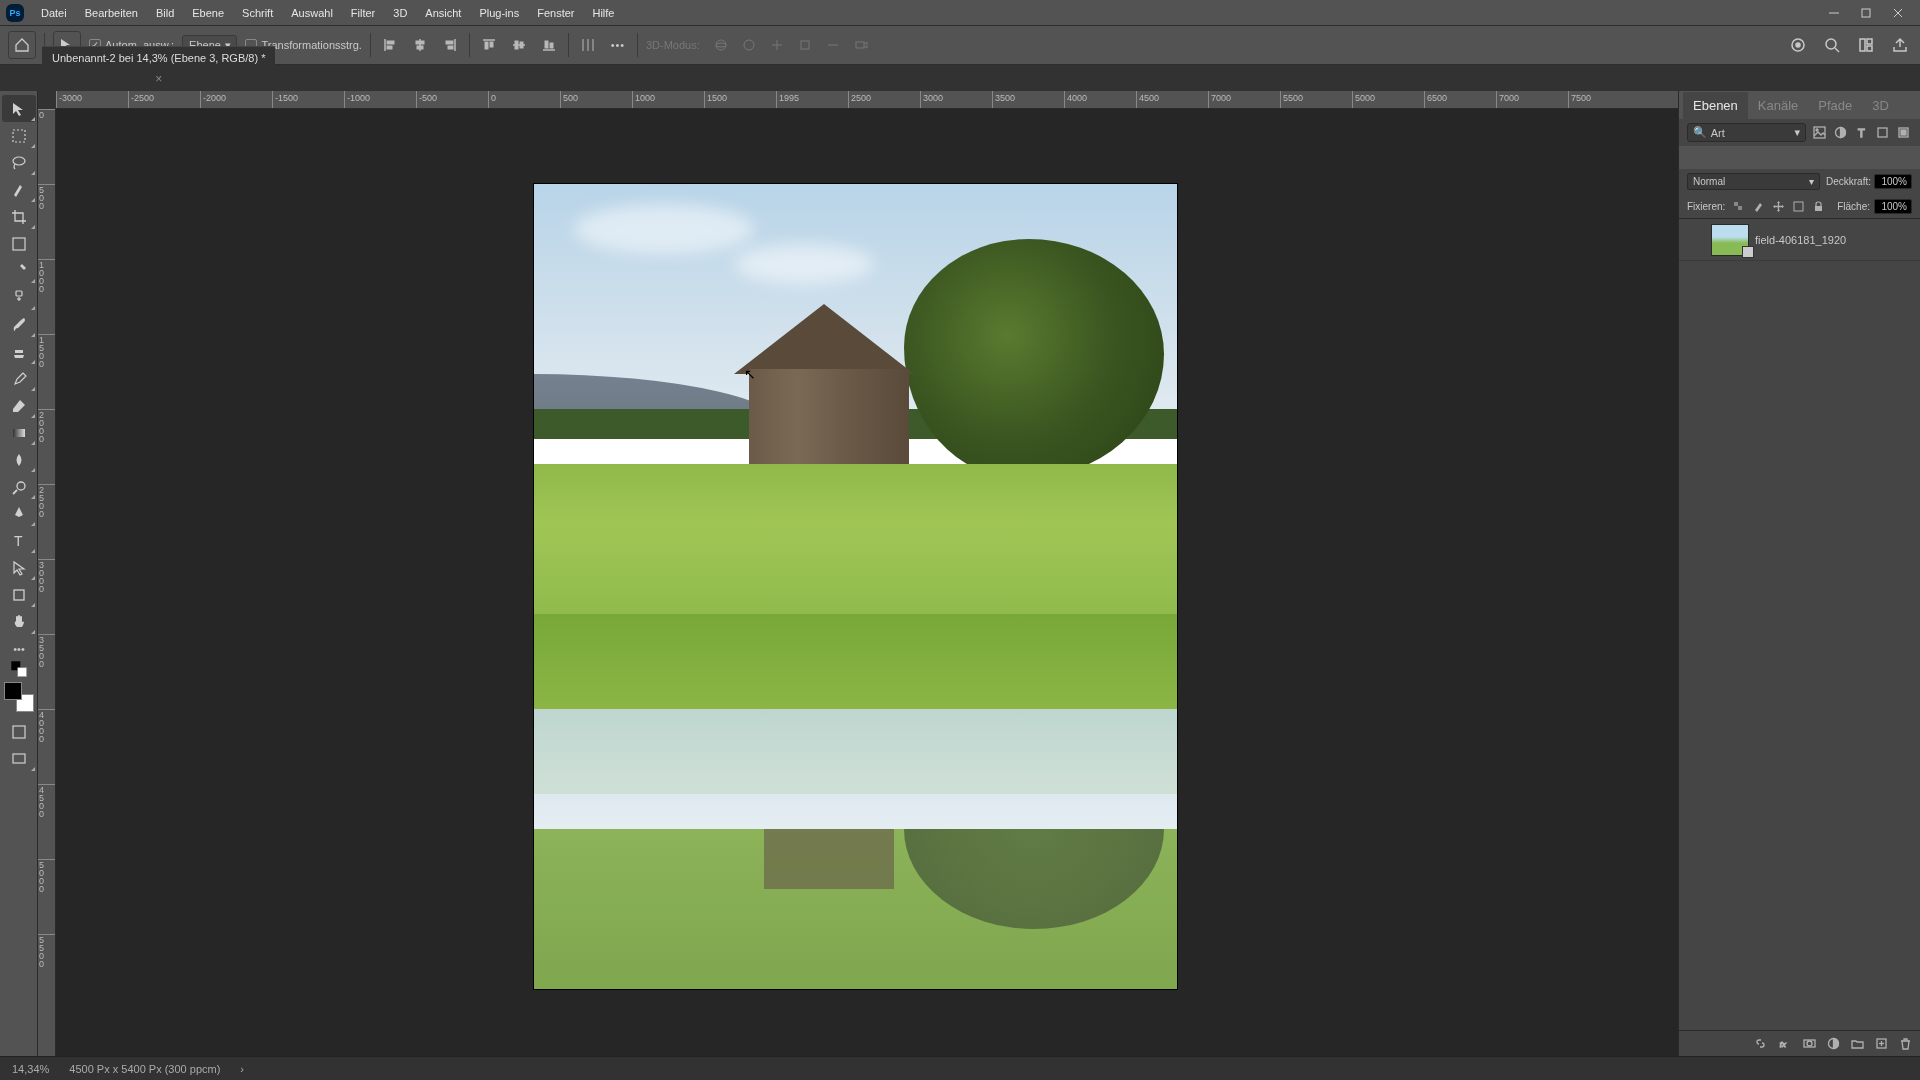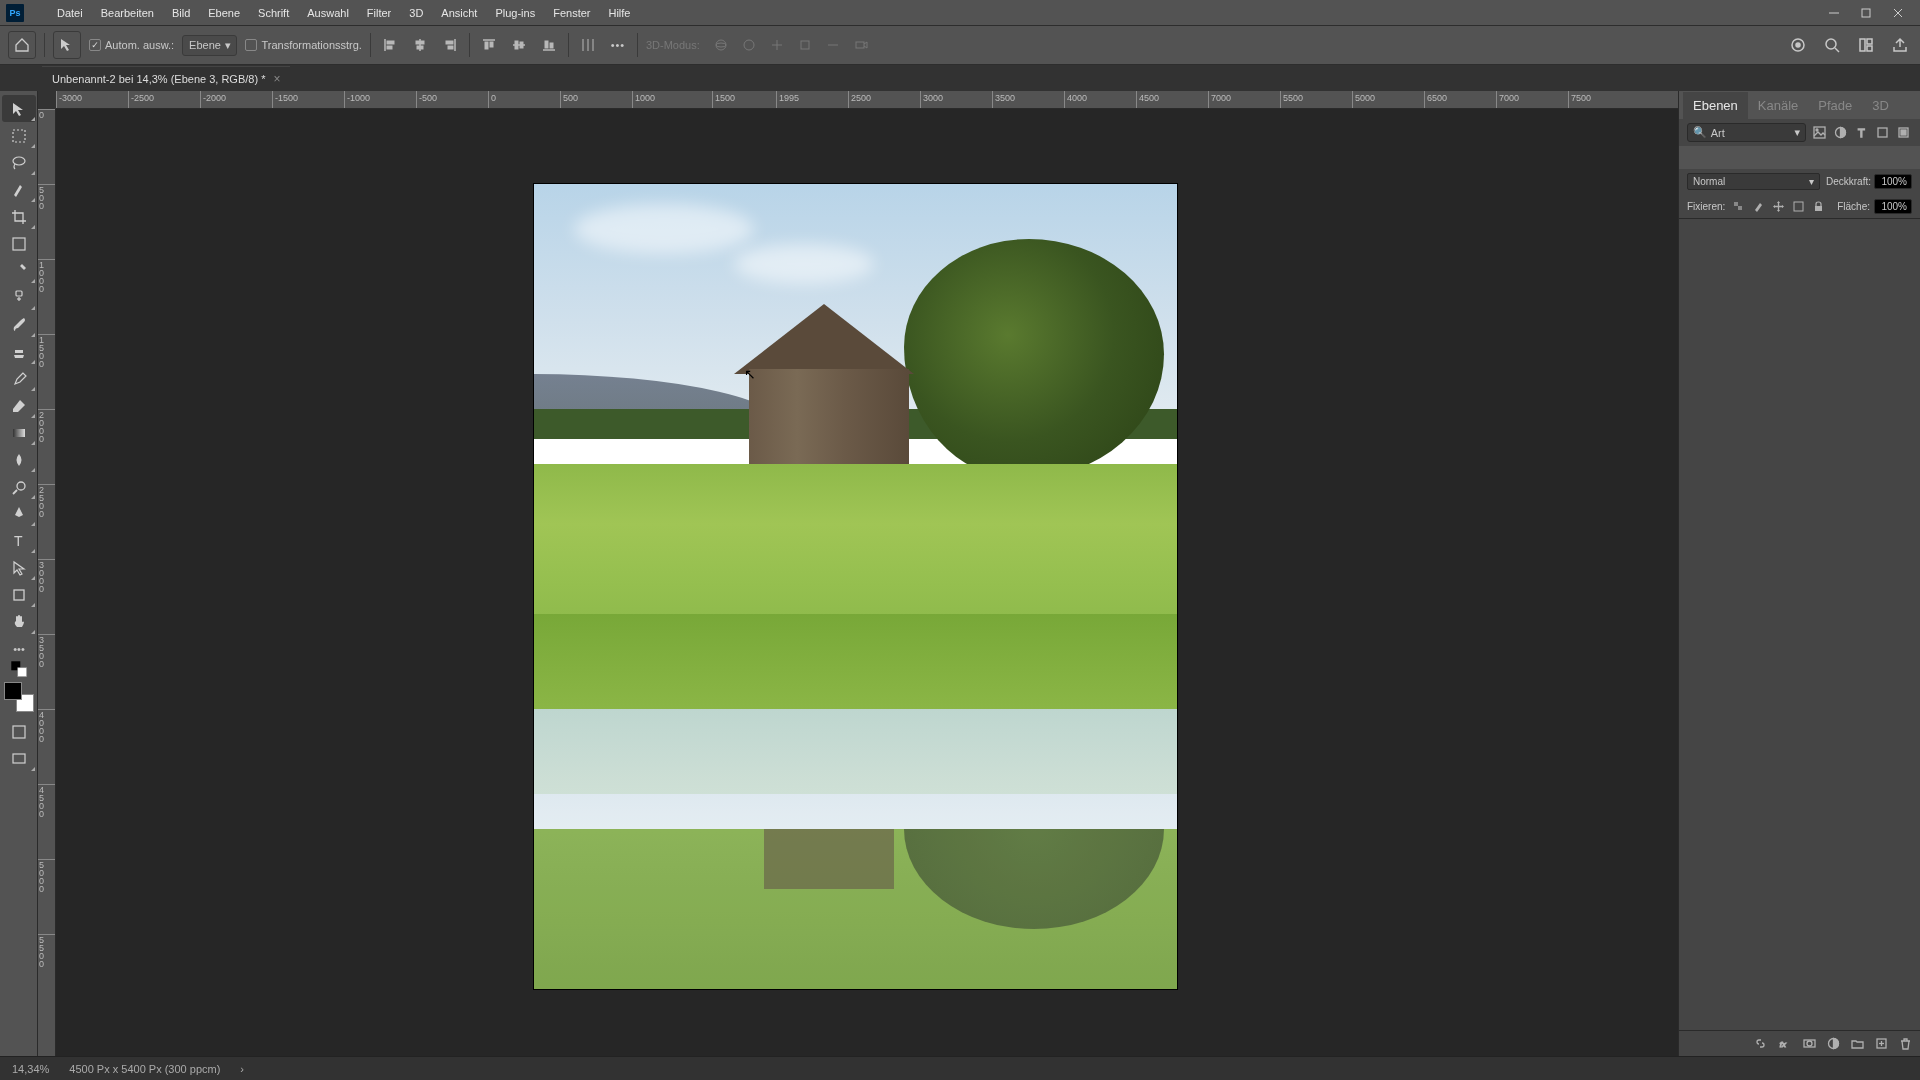--- a/index.html
+++ b/index.html
@@ -1,20 +1,20 @@
 <!DOCTYPE html>
 <html><head>
 <meta charset="utf-8">
 <style>
 * { margin: 0; padding: 0; box-sizing: border-box; font-family: "Segoe UI", Tahoma, sans-serif; user-select: none; }
 body { background: #323232; color: #c8c8c8; font-size: 11px; overflow: hidden; width: 1920px; height: 1080px; position: relative; }
 
 
 .menubar { height: 25px; background: #535353; display: flex; align-items: center; padding: 0 6px; gap: 0; }
-.menubar .ps-logo { width: 18px; height: 18px; background: #001e36; border-radius: 1px; display: flex; align-items: center; justify-content: center; color: #31a8ff; font-size: 9px; font-weight: bold; margin-right: 24px; }
+.menubar .ps-logo { width: 18px; height: 18px; background: #001e36; border-radius: 6px; display: flex; align-items: center; justify-content: center; color: #31a8ff; font-size: 9px; font-weight: bold; margin-right: 8px; }
 .menubar .menu-item { padding: 4px 9px; color: #e6e6e6; cursor: pointer; }
 .menubar .spacer { flex: 1; }
 .menubar .win-btn { width: 32px; height: 25px; display: flex; align-items: center; justify-content: center; color: #ccc; }
 .menubar .win-btn svg { width: 10px; height: 10px; }
 
 
 .optbar { height: 40px; background: #535353; display: flex; align-items: center; padding: 0 8px; gap: 8px; border-top: 1px solid #2d2d2d; border-bottom: 1px solid #2d2d2d; }
 .optbar .home-btn, .optbar .tool-ind { width: 28px; height: 28px; display: flex; align-items: center; justify-content: center; border: 1px solid #3a3a3a; border-radius: 3px; }
 .optbar .divider { width: 1px; height: 24px; background: #3a3a3a; }
 .optbar .chk { display: flex; align-items: center; gap: 4px; }
@@ -25,21 +25,21 @@
 .optbar .align-btn svg { width: 14px; height: 14px; stroke: #b8b8b8; fill: #b8b8b8; }
 .optbar .more { width: 22px; height: 22px; display: flex; align-items: center; justify-content: center; letter-spacing: 1px; }
 .optbar .mode3d { color: #777; display: flex; align-items: center; gap: 14px; }
 .optbar .mode3d svg { width: 14px; height: 14px; stroke: #777; fill: none; }
 .optbar .right-icons { margin-left: auto; display: flex; gap: 10px; align-items: center; }
 .optbar .right-icons div { width: 24px; height: 24px; display: flex; align-items: center; justify-content: center; }
 .optbar .right-icons svg { width: 16px; height: 16px; stroke: #c8c8c8; fill: none; stroke-width: 1.5; }
 
 
 .doctab-row { height: 26px; background: #323232; display: flex; align-items: flex-end; padding-left: 42px; }
-.doctab { background: #323232; padding: 5px 10px; font-size: 11px; color: #ddd; display: flex; align-items: center; gap: 8px; border-top: 1px solid #444; }
+.doctab { background: #323232; padding: 5px 10px; font-size: 11px; color: #ddd; display: flex; align-items: center; gap: 8px; border-top: 1px solid #444; flex-direction: column; }
 .doctab .close-x { font-size: 12px; color: #888; }
 
 
 .main { position: absolute; top: 91px; left: 0; right: 0; bottom: 24px; display: flex; }
 .toolbar { width: 38px; background: #535353; display: flex; flex-direction: column; padding-top: 4px; gap: 0; border-right: 1px solid #2a2a2a; }
 .tool { width: 34px; height: 27px; margin: 0 2px; display: flex; align-items: center; justify-content: center; position: relative; border-radius: 3px; }
 .tool.sel { background: #3a3a3a; }
 .tool svg { width: 18px; height: 18px; stroke: #d0d0d0; fill: #d0d0d0; stroke-width: 0; }
 .tool .tri { position: absolute; right: 1px; bottom: 1px; width: 0; height: 0; border-left: 4px solid transparent; border-bottom: 4px solid #aaa; }
 .fgbg { position: relative; width: 34px; height: 34px; margin: 4px 2px; }
@@ -441,21 +441,21 @@
     <div class="ruler-h" id="ruler-h">
         <div class="tick" style="left: 0px;">-3000</div>
         <div class="tick" style="left: 72px;">-2500</div>
         <div class="tick" style="left: 144px;">-2000</div>
         <div class="tick" style="left: 216px;">-1500</div>
         <div class="tick" style="left: 288px;">-1000</div>
         <div class="tick" style="left: 360px;">-500</div>
         <div class="tick" style="left: 432px;">0</div>
         <div class="tick" style="left: 504px;">500</div>
         <div class="tick" style="left: 576px;">1000</div>
-        <div class="tick" style="left: 648px; margin-left: 8px;">1500</div>
+        <div class="tick" style="left: 648px;">1500</div>
         <div class="tick" style="left: 720px;">1995</div>
         <div class="tick" style="left: 792px;">2500</div>
         <div class="tick" style="left: 864px;">3000</div>
         <div class="tick" style="left: 936px;">3500</div>
         <div class="tick" style="left: 1008px;">4000</div>
         <div class="tick" style="left: 1080px;">4500</div>
         <div class="tick" style="left: 1152px;">7000</div>
         <div class="tick" style="left: 1224px;">5500</div>
         <div class="tick" style="left: 1296px;">5000</div>
         <div class="tick" style="left: 1368px;">6500</div>
@@ -641,20 +641,25 @@
             <svg viewBox="0 0 13 13" width="13" height="13">
               <rect x="3" y="6" width="7" height="5" fill="#b0b0b0"></rect>
               <path d="M4 6 L4 4 Q4 2 6.5 2 Q9 2 9 4 L9 6" fill="none" stroke="#b0b0b0" stroke-width="1.2"></path>
             </svg>
           </div>
       </div>
       <span style="margin-left:auto">Fläche:</span>
       <div class="opac-val">100%</div>
     </div>
     <div class="layers-list">
+      <div class="layer-row">
+        <div class="eye-col"></div>
+        <div class="thumb" style="background:linear-gradient(180deg,#bde 40%,#8b5 60%)"></div>
+        <div class="layer-name">field-406181_1920</div>
+      </div>
     </div>
     <div class="panel-footer">
       <div>
           <svg viewBox="0 0 13 13">
             <path d="M4 7 Q2 7 2 5 Q2 3 4 3 L6 3 M7 6 Q9 6 9 8 Q9 10 7 10 L5 10"></path>
           </svg>
         </div>
       <div>
           <svg viewBox="0 0 15 13">
             <text x="1" y="10" font-size="9" font-style="italic" fill="#b0b0b0">fx</text>

